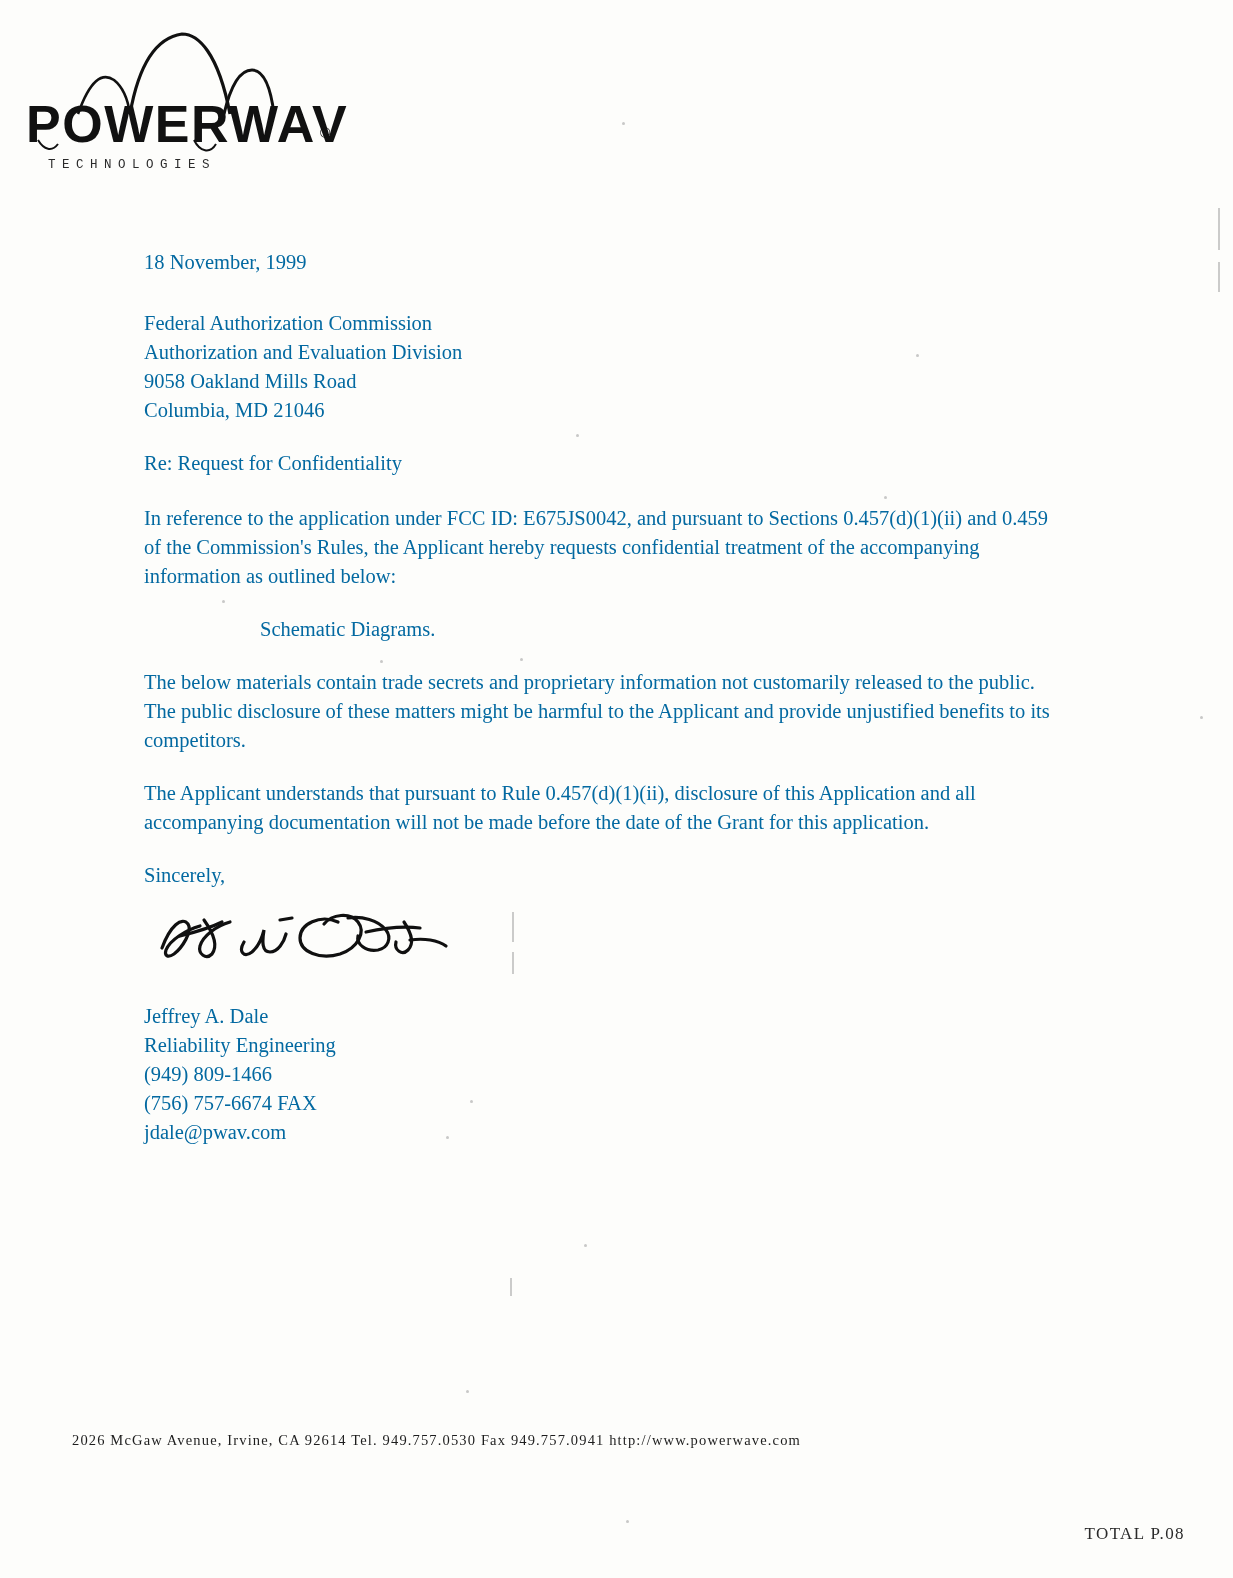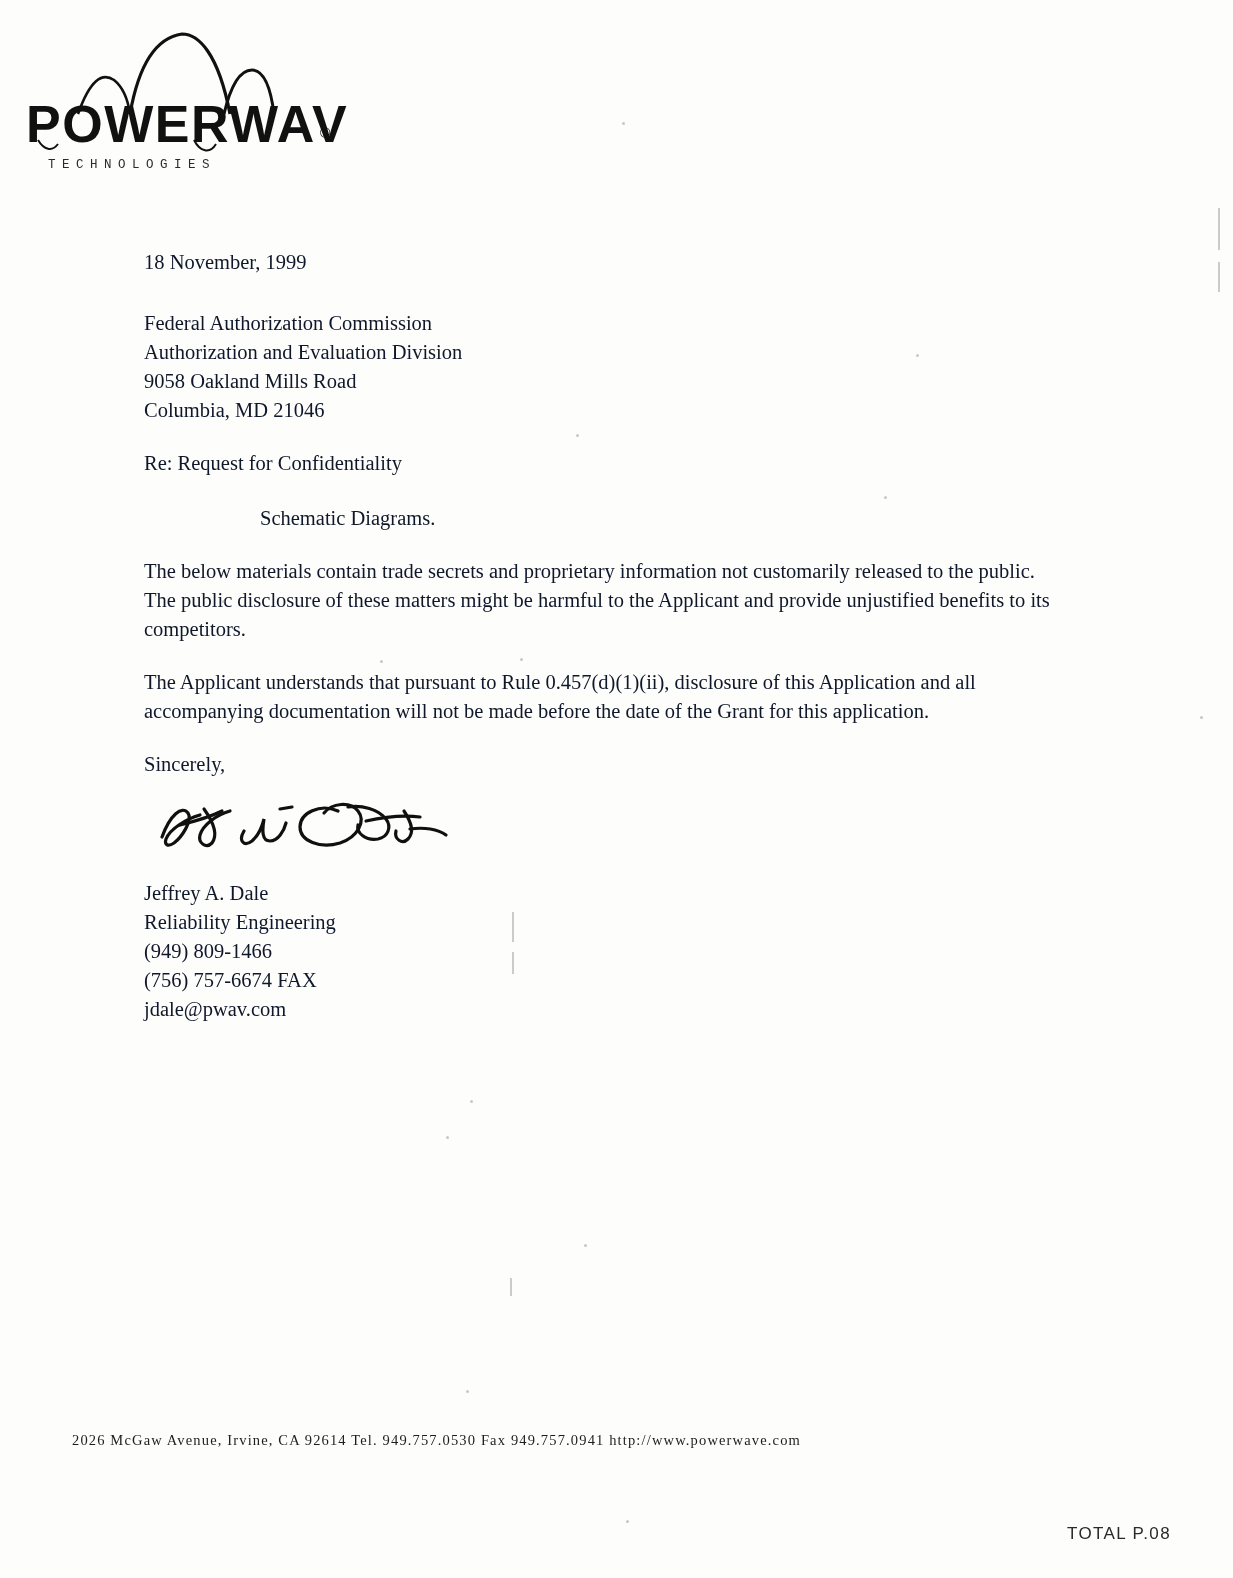--- a/index.html
+++ b/index.html
@@ -50,31 +50,31 @@
   }
 
   
   .body-block {
     position: absolute;
     left: 144px;
     top: 248px;
     width: 910px;
     font-size: 20.5px;
     line-height: 29px;
-    color: #0f172a;
+    color: #0369a1;
   }
   .para { margin: 0 0 24px 0; }
   .para.tight { margin-bottom: 0; }
   .addr-line { display: block; }
   .indent { margin-left: 116px; }
 
   .date-line { margin-bottom: 32px; }
   .re-line { margin: 0 0 26px 0; }
 
-  .sig-block { margin-top: 8px; font-family: Liberation Serif, serif; }
+  .sig-block { margin-top: 20px; font-family: Liberation Serif, serif; }
 
   
   .signature {
     position: relative;
     height: 86px;
     width: 330px;
     margin: 6px 0 4px 8px;
   }
   .signature svg { position: absolute; left: 0; top: 0; }
 
@@ -95,23 +95,23 @@
     width: 1060px;
     font-family: Liberation Serif, serif;
     font-size: 14.5px;
     letter-spacing: 1.15px;
     color: #1d1d1d;
     white-space: nowrap;
   }
 
   .total-stamp {
     position: absolute;
-    right: 62px;
+    right: 48px;
     top: 1524px;
-    font-family: Liberation Sans, sans-serif;
+    font-family: Liberation Serif, serif;
     font-size: 17px;
     letter-spacing: 1.4px;
     color: #2a2a2a;
   }
 </style>
 </head>
 <body>
 
 <div class="page">
 
@@ -136,20 +136,21 @@
 
     <p class="para">
       <span class="addr-line">Federal Authorization Commission</span>
       <span class="addr-line">Authorization and Evaluation Division</span>
       <span class="addr-line">9058 Oakland Mills Road</span>
       <span class="addr-line">Columbia, MD  21046</span>
     </p>
 
     <p class="re-line">Re: Request for Confidentiality</p>
 
+    <p class="para">In reference to the application under FCC ID: E675JS0042, and pursuant to Sections 0.457(d)(1)(ii) and 0.459 of the Commission's Rules, the Applicant hereby requests confidential treatment of the accompanying information as outlined below:</p>
 
     <p class="para indent">Schematic Diagrams.</p>
 
     <p class="para">The below materials contain trade secrets and proprietary information not customarily released to the public. The public disclosure of these matters might be harmful to the Applicant and provide unjustified benefits to its competitors.</p>
 
     <p class="para">The Applicant understands that pursuant to Rule 0.457(d)(1)(ii), disclosure of this Application and all accompanying documentation will not be made before the date of the Grant for this application.</p>
 
     <p class="para tight">Sincerely,</p>
 
     <div class="signature">

